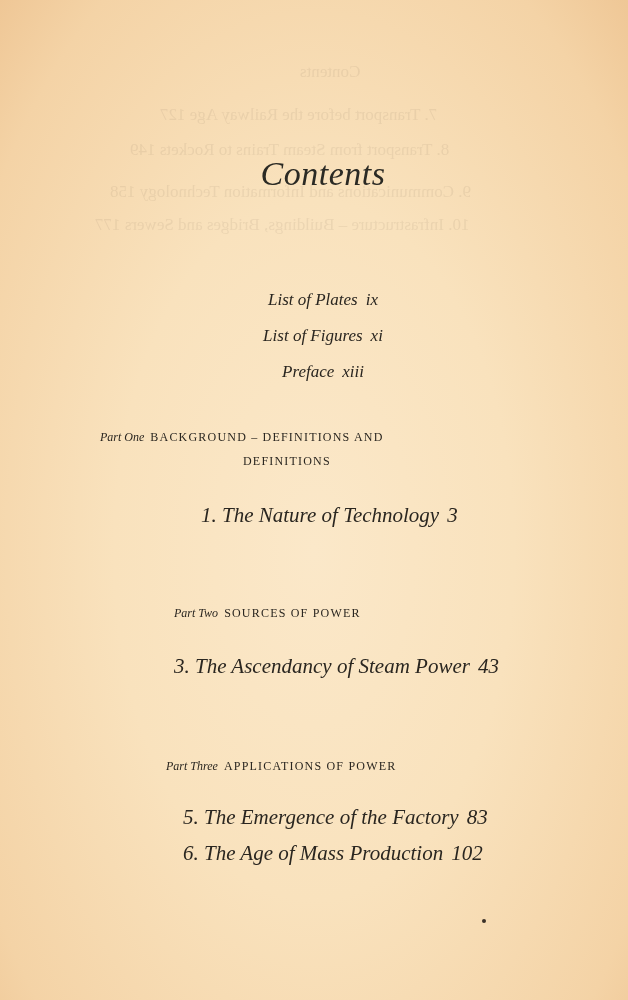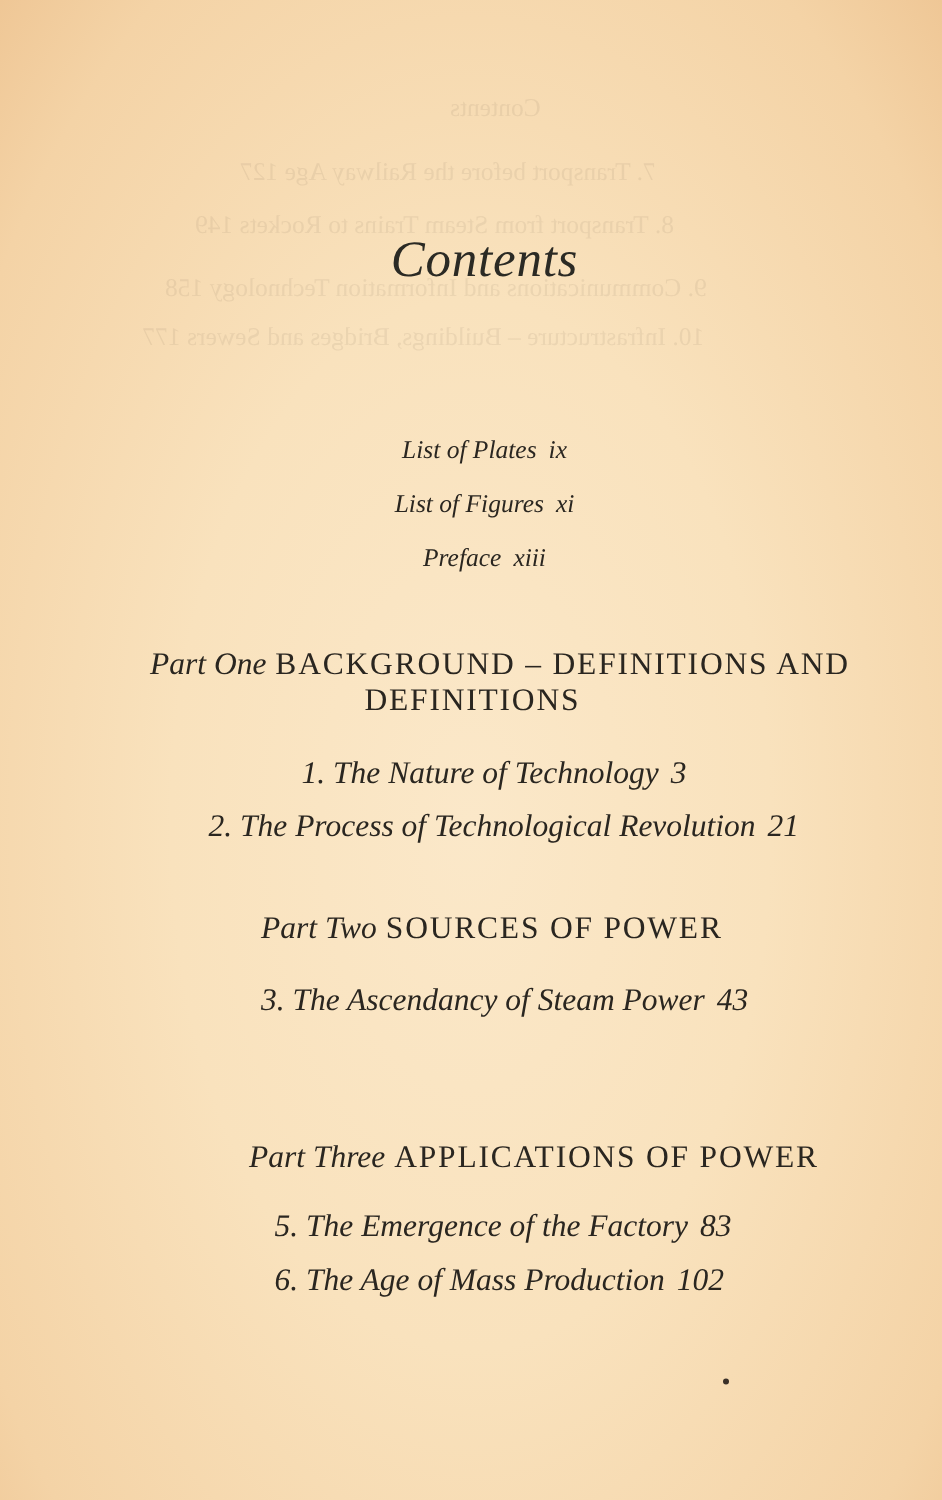--- a/index.html
+++ b/index.html
@@ -24,21 +24,21 @@
     }
     .title {
       position: absolute; top: 155px; left: 0; width: 646px; text-align: center;
       font-style: italic; font-size: 34px; letter-spacing: 0.5px; color: #2b2a24;
     }
     .front {
       position: absolute; left: 0; width: 646px; text-align: center;
       font-style: italic; font-size: 17px;
     }
     .part {
-      position: absolute; font-size: 21px; letter-spacing: 1.2px; white-space: nowrap;
+      position: absolute; font-size: 12px; letter-spacing: 1.2px; white-space: nowrap;
     }
     .part .label { font-style: italic; letter-spacing: 0; margin-right: 6px; }
     .chapter {
       position: absolute; font-style: italic; font-size: 21px; white-space: nowrap;
     }
     .num { font-style: italic; margin-left: 8px; }
     .speck { position: absolute; background: #3a3028; border-radius: 50%; }
   </style>
 </head>
 <body>
@@ -67,23 +67,20 @@
 
   <div class="part" style="top:430px; left:100px;">
     <span class="label">Part One</span><span>BACKGROUND – DEFINITIONS AND</span>
   </div>
   <div class="part" style="top:454px; left:243px;">
     <span>DEFINITIONS</span>
   </div>
   <div class="chapter" style="top:503px; left:201px;">
     <span>1. The Nature of Technology</span><span class="num">3</span>
   </div>
-  <div class="chapter" style="top:538px; left:139px;">
-    <span>2. The Process of Technological Revolution</span><span class="num">21</span>
-  </div>
 
   <div class="part" style="top:606px; left:174px;">
     <span class="label">Part Two</span><span>SOURCES OF POWER</span>
   </div>
   <div class="chapter" style="top:654px; left:174px;text-align:center;">
     <span>3. The Ascendancy of Steam Power</span><span class="num">43</span>
   </div>
 
   <div class="part" style="top:759px; left:138px;margin-left:28px;">
     <span class="label">Part Three</span><span>APPLICATIONS OF POWER</span>

